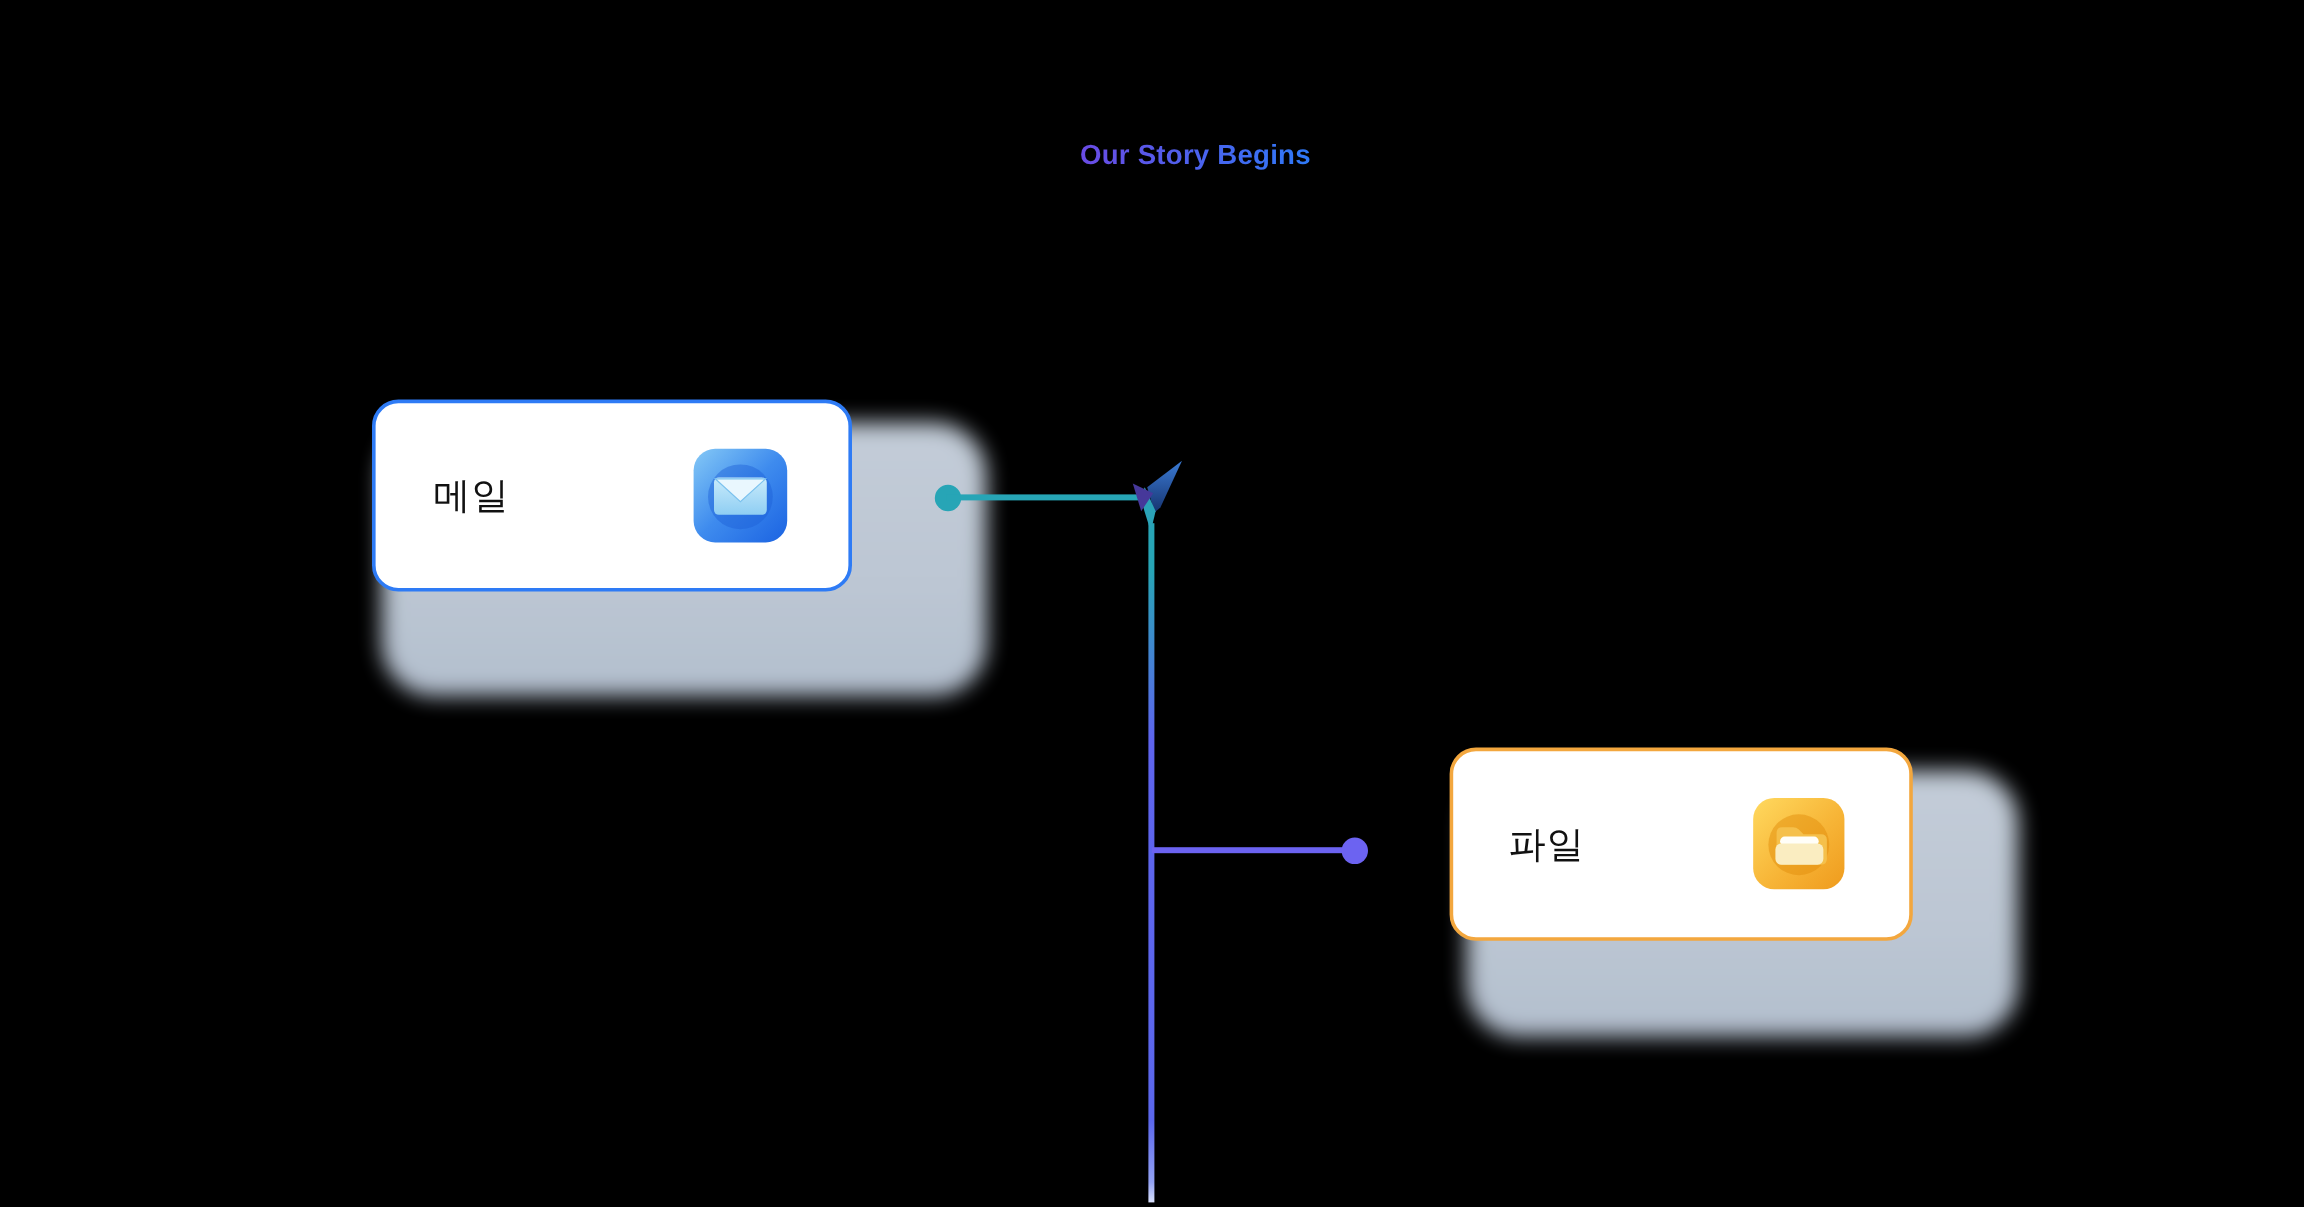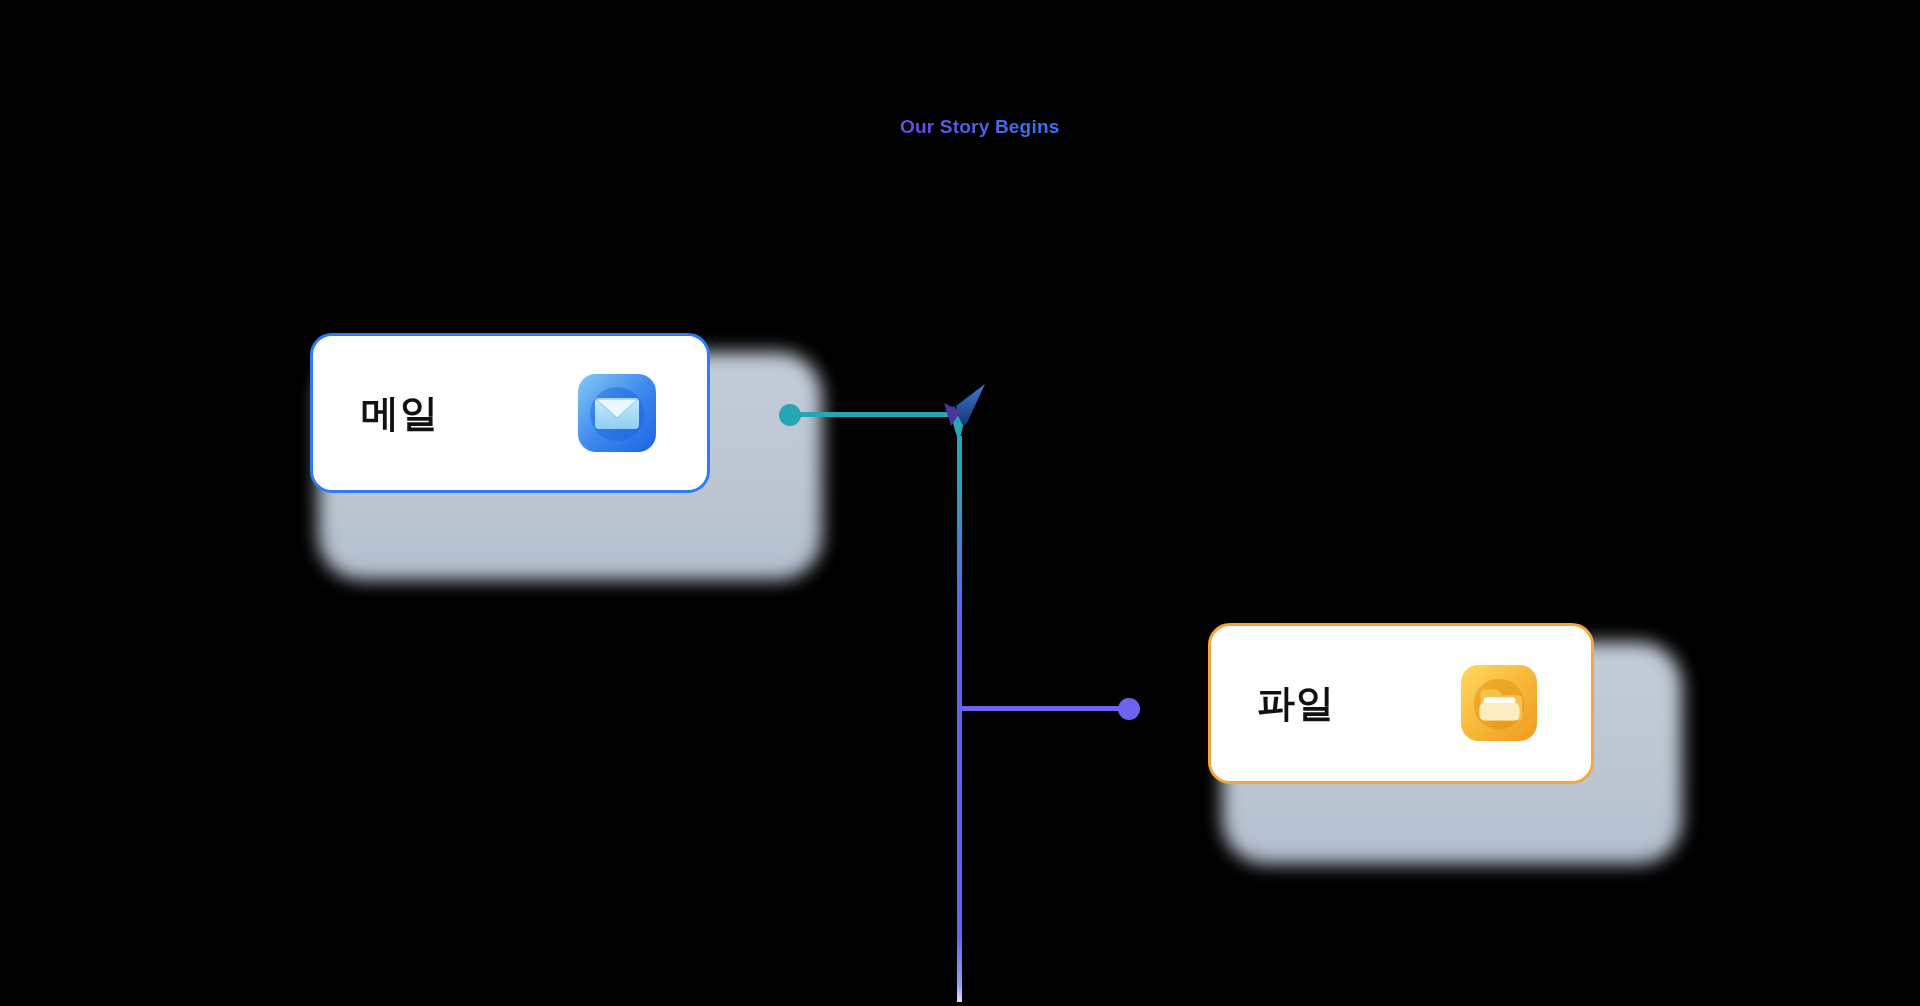--- a/index.html
+++ b/index.html
@@ -8,21 +8,21 @@
     background: var(--background, #000);
     font-family: "Liberation Sans", "DejaVu Sans", sans-serif;
     position: relative;
   }
   .canvas { position: absolute; inset: 0; }
 
   
   .title {
     position: absolute;
     left: 900px; top: 116px;
-    font-size: 19px;
+    font-size: 23px;
     font-weight: 700;
     letter-spacing: 0.2px;
     background: linear-gradient(90deg, var(--title-gradient-start, #6A4BE4), var(--title-gradient-end, #2E79F7));
     -webkit-background-clip: text;
     background-clip: text;
     color: transparent;
     white-space: nowrap;
   }
 
   
@@ -51,22 +51,22 @@
     border: 3px solid var(--mail-border, #2E7BF5);
     padding: 0 50px 0 48px;
   }
   #file-card {
     left: 1208px; top: 623px; width: 386px; height: 161px;
     border: 3px solid var(--file-border, #F3A73E);
     padding: 0 51px 0 46px;
     gap: 24px;
   }
   .card-label {
-    font-size: 38px;
-    font-weight: 700;
+    font-size: 31px;
+    font-weight: 400;
     color: var(--label-color, #111);
     letter-spacing: 1px;
   }
   .app-icon { display: block; width: 80px; height: 80px; }
   .app-icon svg { display: block; }
 
   
   .dot {
     position: absolute;
     width: 22px; height: 22px;

